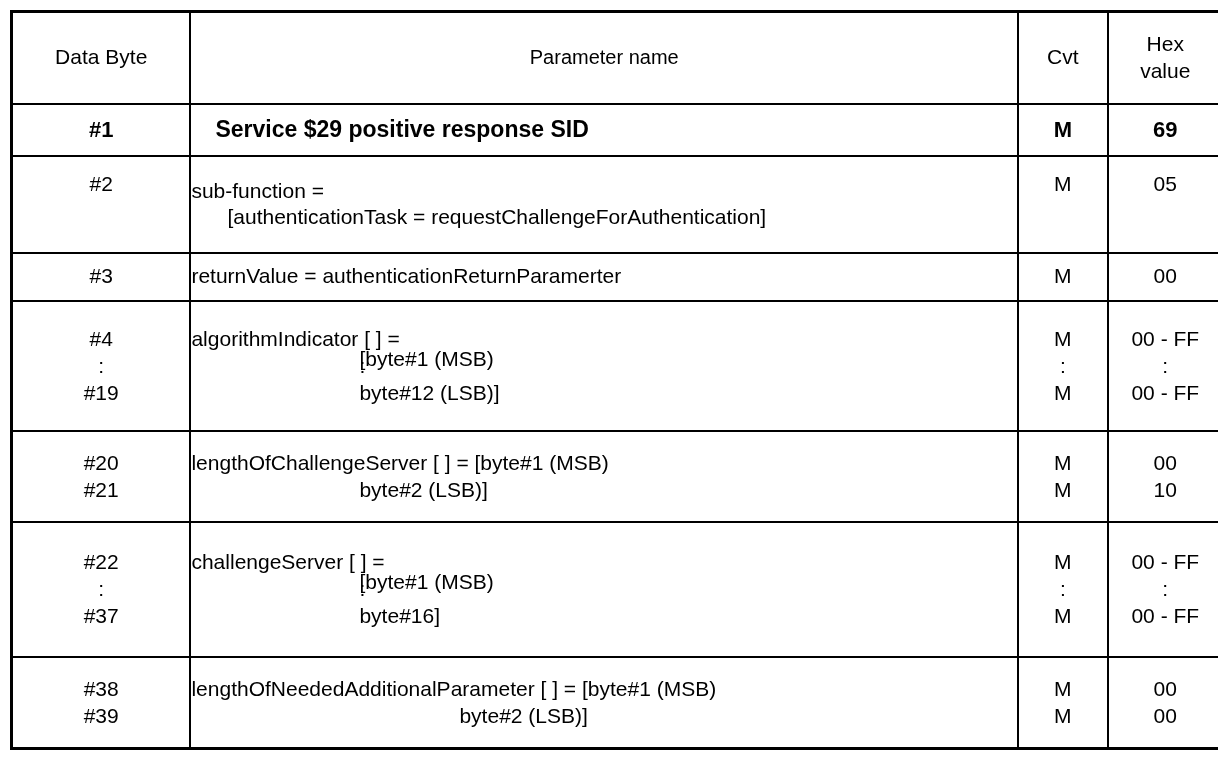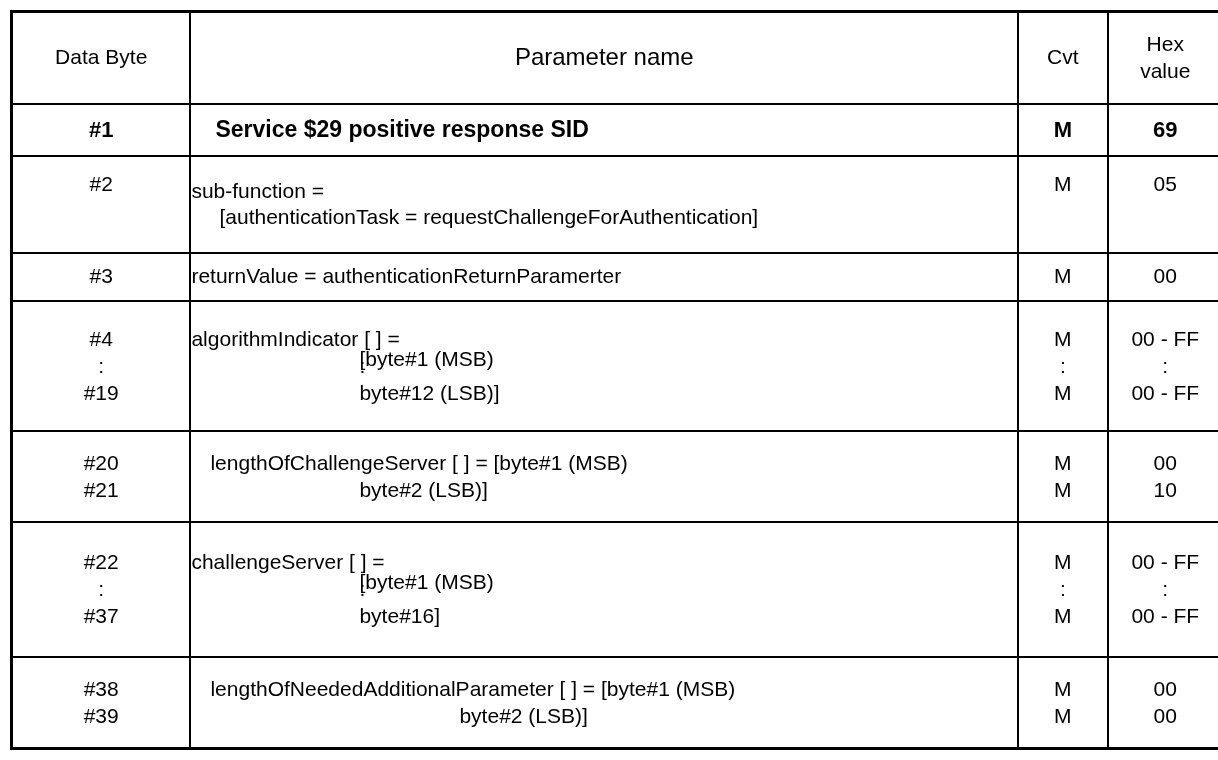--- a/index.html
+++ b/index.html
@@ -48,21 +48,21 @@
   col.c-cvt   { width: 88px; }
   col.c-hex   { width: 114px; }
 
   
   thead th {
     font-weight: bold;
     font-size: 23px;
     text-align: center;
     border-bottom: 3px solid #000;
   }
-  thead th.th-param { font-size: 24px; }
+  thead th.th-param { font-size: 20px; }
   thead tr { height: 92px; }
 
   
   td.byte-cell {
     text-align: center;
     white-space: pre-line;
   }
   td.param-cell {
     text-align: left;
     padding-left: 30px;
@@ -72,31 +72,31 @@
     text-align: center;
     white-space: pre-line;
   }
 
   
   tr.row-bold td { font-weight: bold; font-size: 22px; }
   tr.row-bold td.param-cell { font-size: 23px; padding-left: 24px; }
 
   
   .pline { display: block; white-space: pre; }
-  .pline.indent-1 { padding-left: 28px; }
+  .pline.indent-1 { padding-left: 36px; }
 
   
   .grid2 { display: block; position: relative; height: 1.28em; text-align: right; }
   .grid2 .left  { position: absolute; left: 0; top: 0; white-space: pre; }
   .grid2 .right { position: absolute; left: 168px; top: 0; white-space: pre; margin-top: 20px; }
 
   .dots-center { display: block; text-align: left; padding-left: 168px; }
   .right-align-block { display: block; text-align: left; padding-left: 168px; }
 
-  .stack-line { display: block; white-space: pre; padding-left: 19px; }
+  .stack-line { display: block; white-space: pre; }
 
   .cell-rows { display: block; }
   .cell-rows > span { display: block; white-space: pre; }
 </style>
 </head>
 <body>
 
 <div id="table-wrap">
   <table class="uds-table">
     <colgroup>

